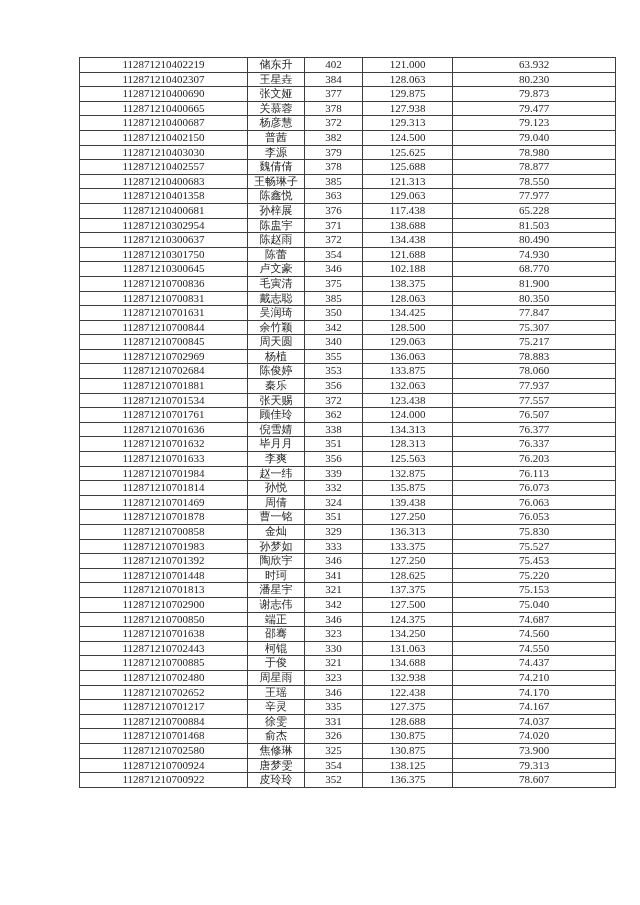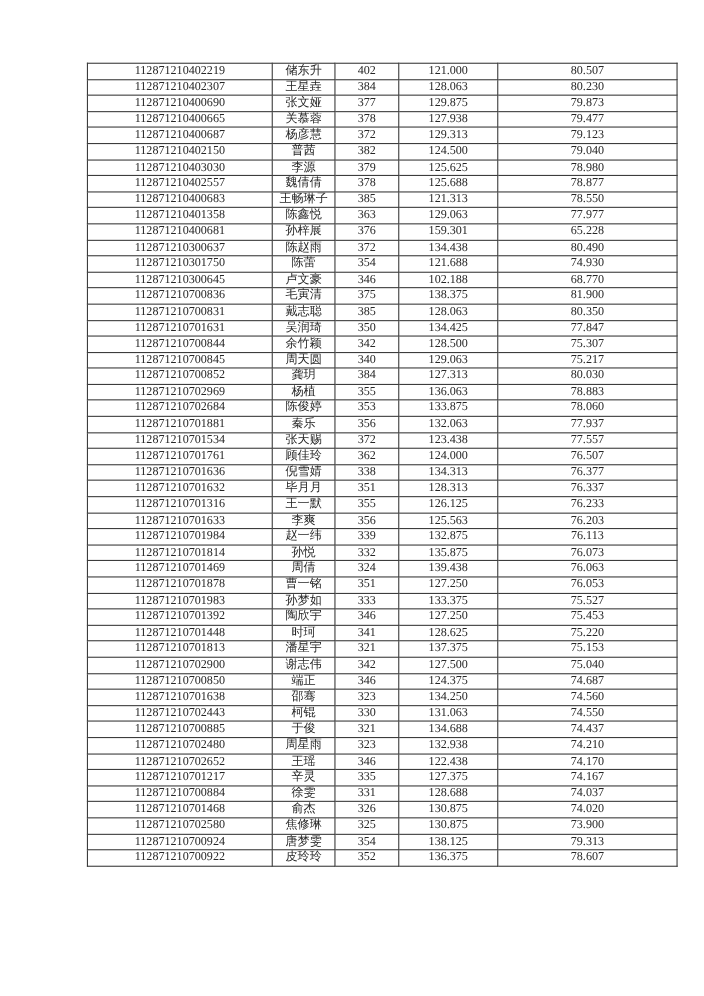--- a/index.html
+++ b/index.html
@@ -52,21 +52,21 @@
       <col class="c-num">
       <col class="c-s1">
       <col class="c-s2">
     </colgroup>
     <tbody id="score-tbody">
         <tr>
           <td>112871210402219</td>
           <td>储东升</td>
           <td>402</td>
           <td>121.000</td>
-          <td>80.507</td>
+          <td>63.932</td>
         </tr>
         <tr>
           <td>112871210402307</td>
           <td>王星垚</td>
           <td>384</td>
           <td>128.063</td>
           <td>80.230</td>
         </tr>
         <tr>
           <td>112871210400690</td>
@@ -121,22 +121,29 @@
           <td>112871210401358</td>
           <td>陈鑫悦</td>
           <td>363</td>
           <td>129.063</td>
           <td>77.977</td>
         </tr>
         <tr>
           <td>112871210400681</td>
           <td>孙梓展</td>
           <td>376</td>
-          <td>159.301</td>
+          <td>117.438</td>
           <td>65.228</td>
+        </tr>
+        <tr>
+          <td>112871210302954</td>
+          <td>陈盅宇</td>
+          <td>371</td>
+          <td>138.688</td>
+          <td>81.503</td>
         </tr>
         <tr>
           <td>112871210300637</td>
           <td>陈赵雨</td>
           <td>372</td>
           <td>134.438</td>
           <td>80.490</td>
         </tr>
         <tr>
           <td>112871210301750</td>
@@ -181,27 +188,20 @@
           <td>75.307</td>
         </tr>
         <tr>
           <td>112871210700845</td>
           <td>周天圆</td>
           <td>340</td>
           <td>129.063</td>
           <td>75.217</td>
         </tr>
         <tr>
-          <td>112871210700852</td>
-          <td>龚玥</td>
-          <td>384</td>
-          <td>127.313</td>
-          <td>80.030</td>
-        </tr>
-        <tr>
           <td>112871210702969</td>
           <td>杨植</td>
           <td>355</td>
           <td>136.063</td>
           <td>78.883</td>
         </tr>
         <tr>
           <td>112871210702684</td>
           <td>陈俊婷</td>
           <td>353</td>
@@ -237,27 +237,20 @@
           <td>76.377</td>
         </tr>
         <tr>
           <td>112871210701632</td>
           <td>毕月月</td>
           <td>351</td>
           <td>128.313</td>
           <td>76.337</td>
         </tr>
         <tr>
-          <td>112871210701316</td>
-          <td>王一默</td>
-          <td>355</td>
-          <td>126.125</td>
-          <td>76.233</td>
-        </tr>
-        <tr>
           <td>112871210701633</td>
           <td>李爽</td>
           <td>356</td>
           <td>125.563</td>
           <td>76.203</td>
         </tr>
         <tr>
           <td>112871210701984</td>
           <td>赵一纬</td>
           <td>339</td>
@@ -279,20 +272,27 @@
           <td>76.063</td>
         </tr>
         <tr>
           <td>112871210701878</td>
           <td>曹一铭</td>
           <td>351</td>
           <td>127.250</td>
           <td>76.053</td>
         </tr>
         <tr>
+          <td>112871210700858</td>
+          <td>金灿</td>
+          <td>329</td>
+          <td>136.313</td>
+          <td>75.830</td>
+        </tr>
+        <tr>
           <td>112871210701983</td>
           <td>孙梦如</td>
           <td>333</td>
           <td>133.375</td>
           <td>75.527</td>
         </tr>
         <tr>
           <td>112871210701392</td>
           <td>陶欣宇</td>
           <td>346</td>

